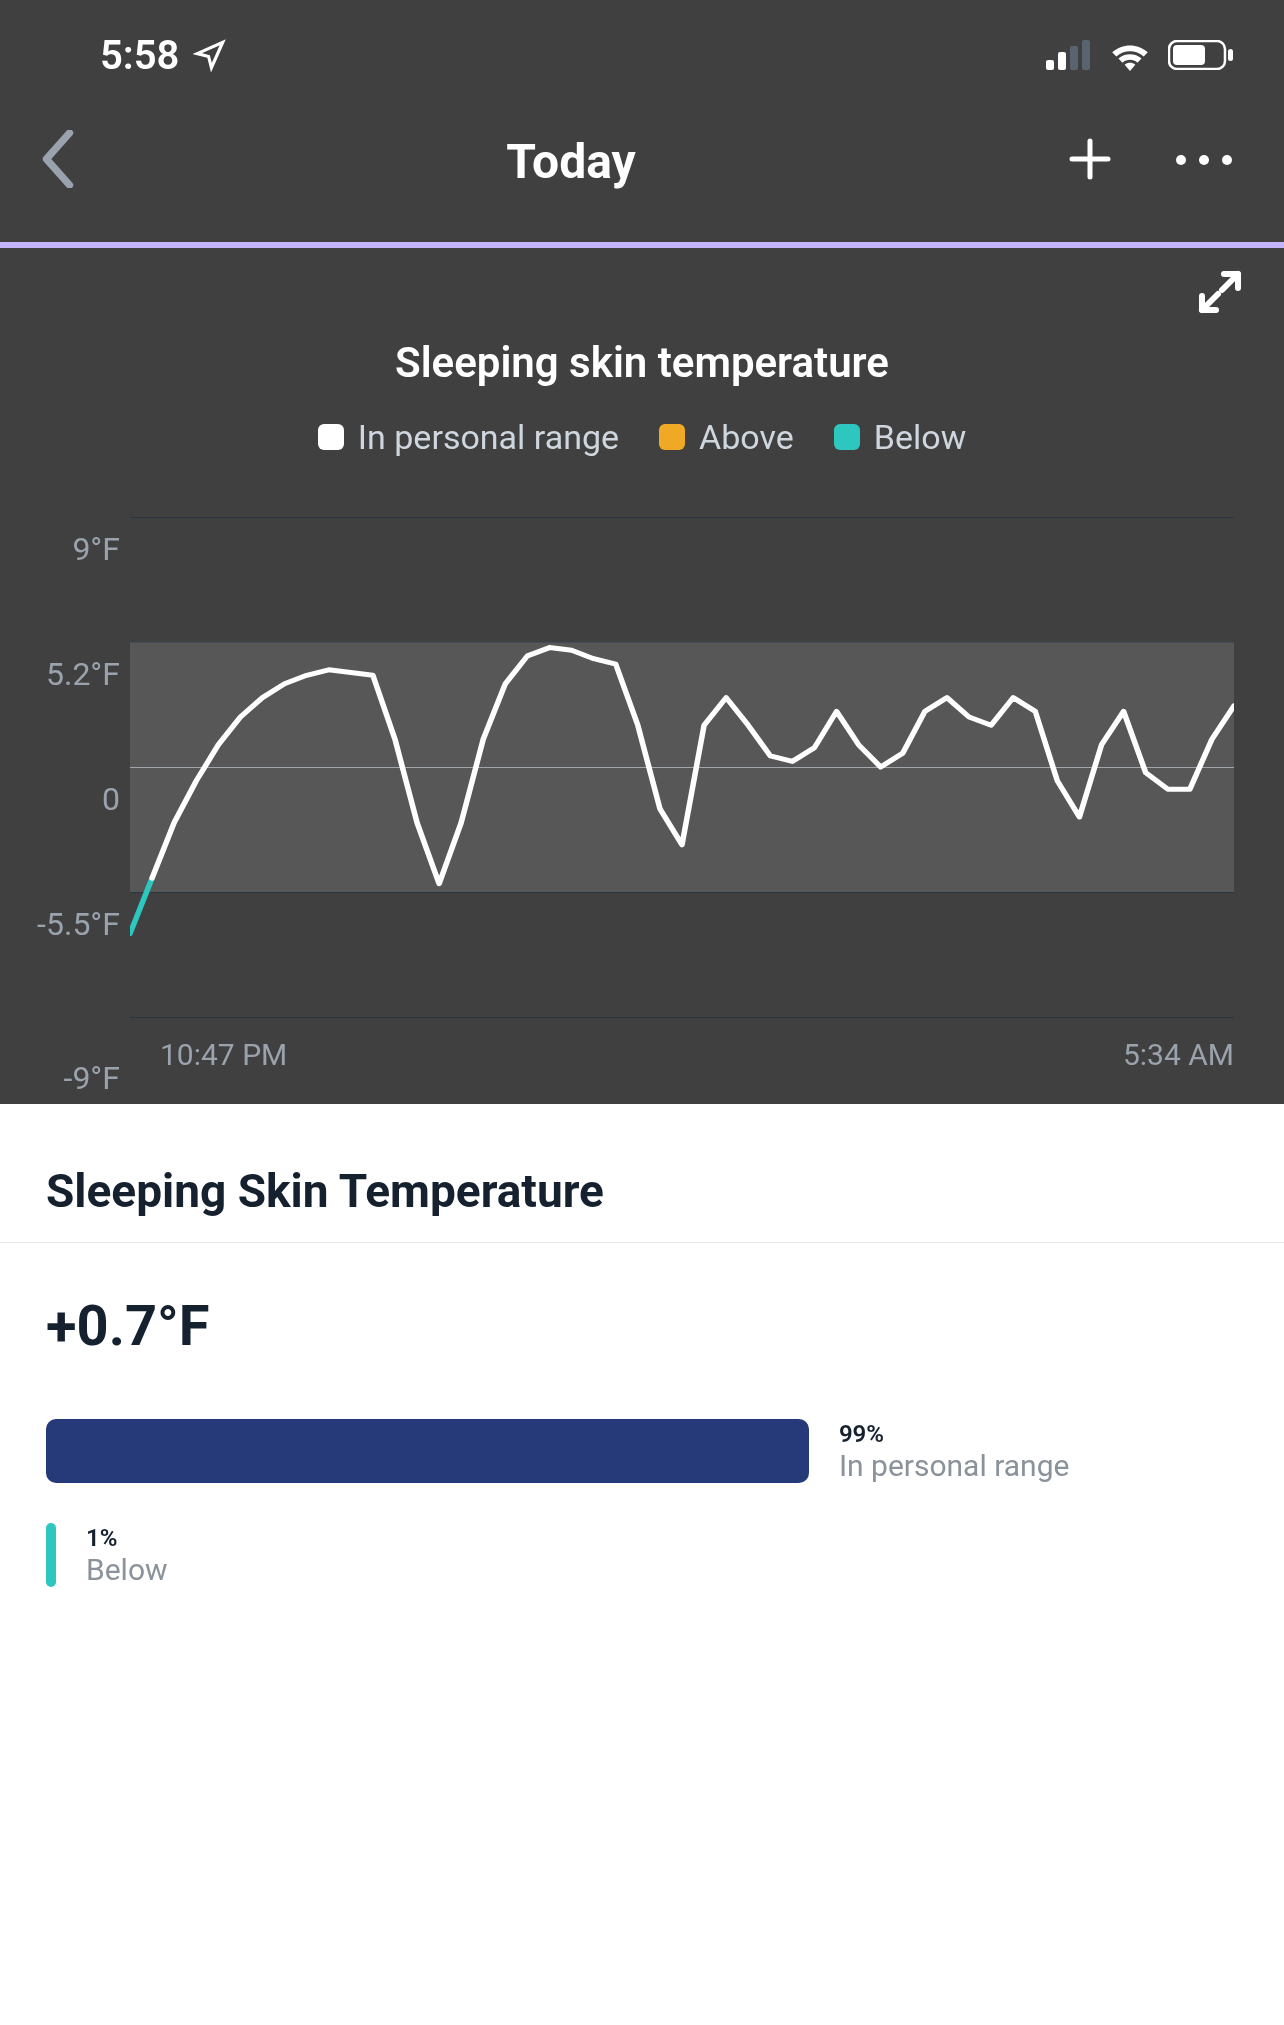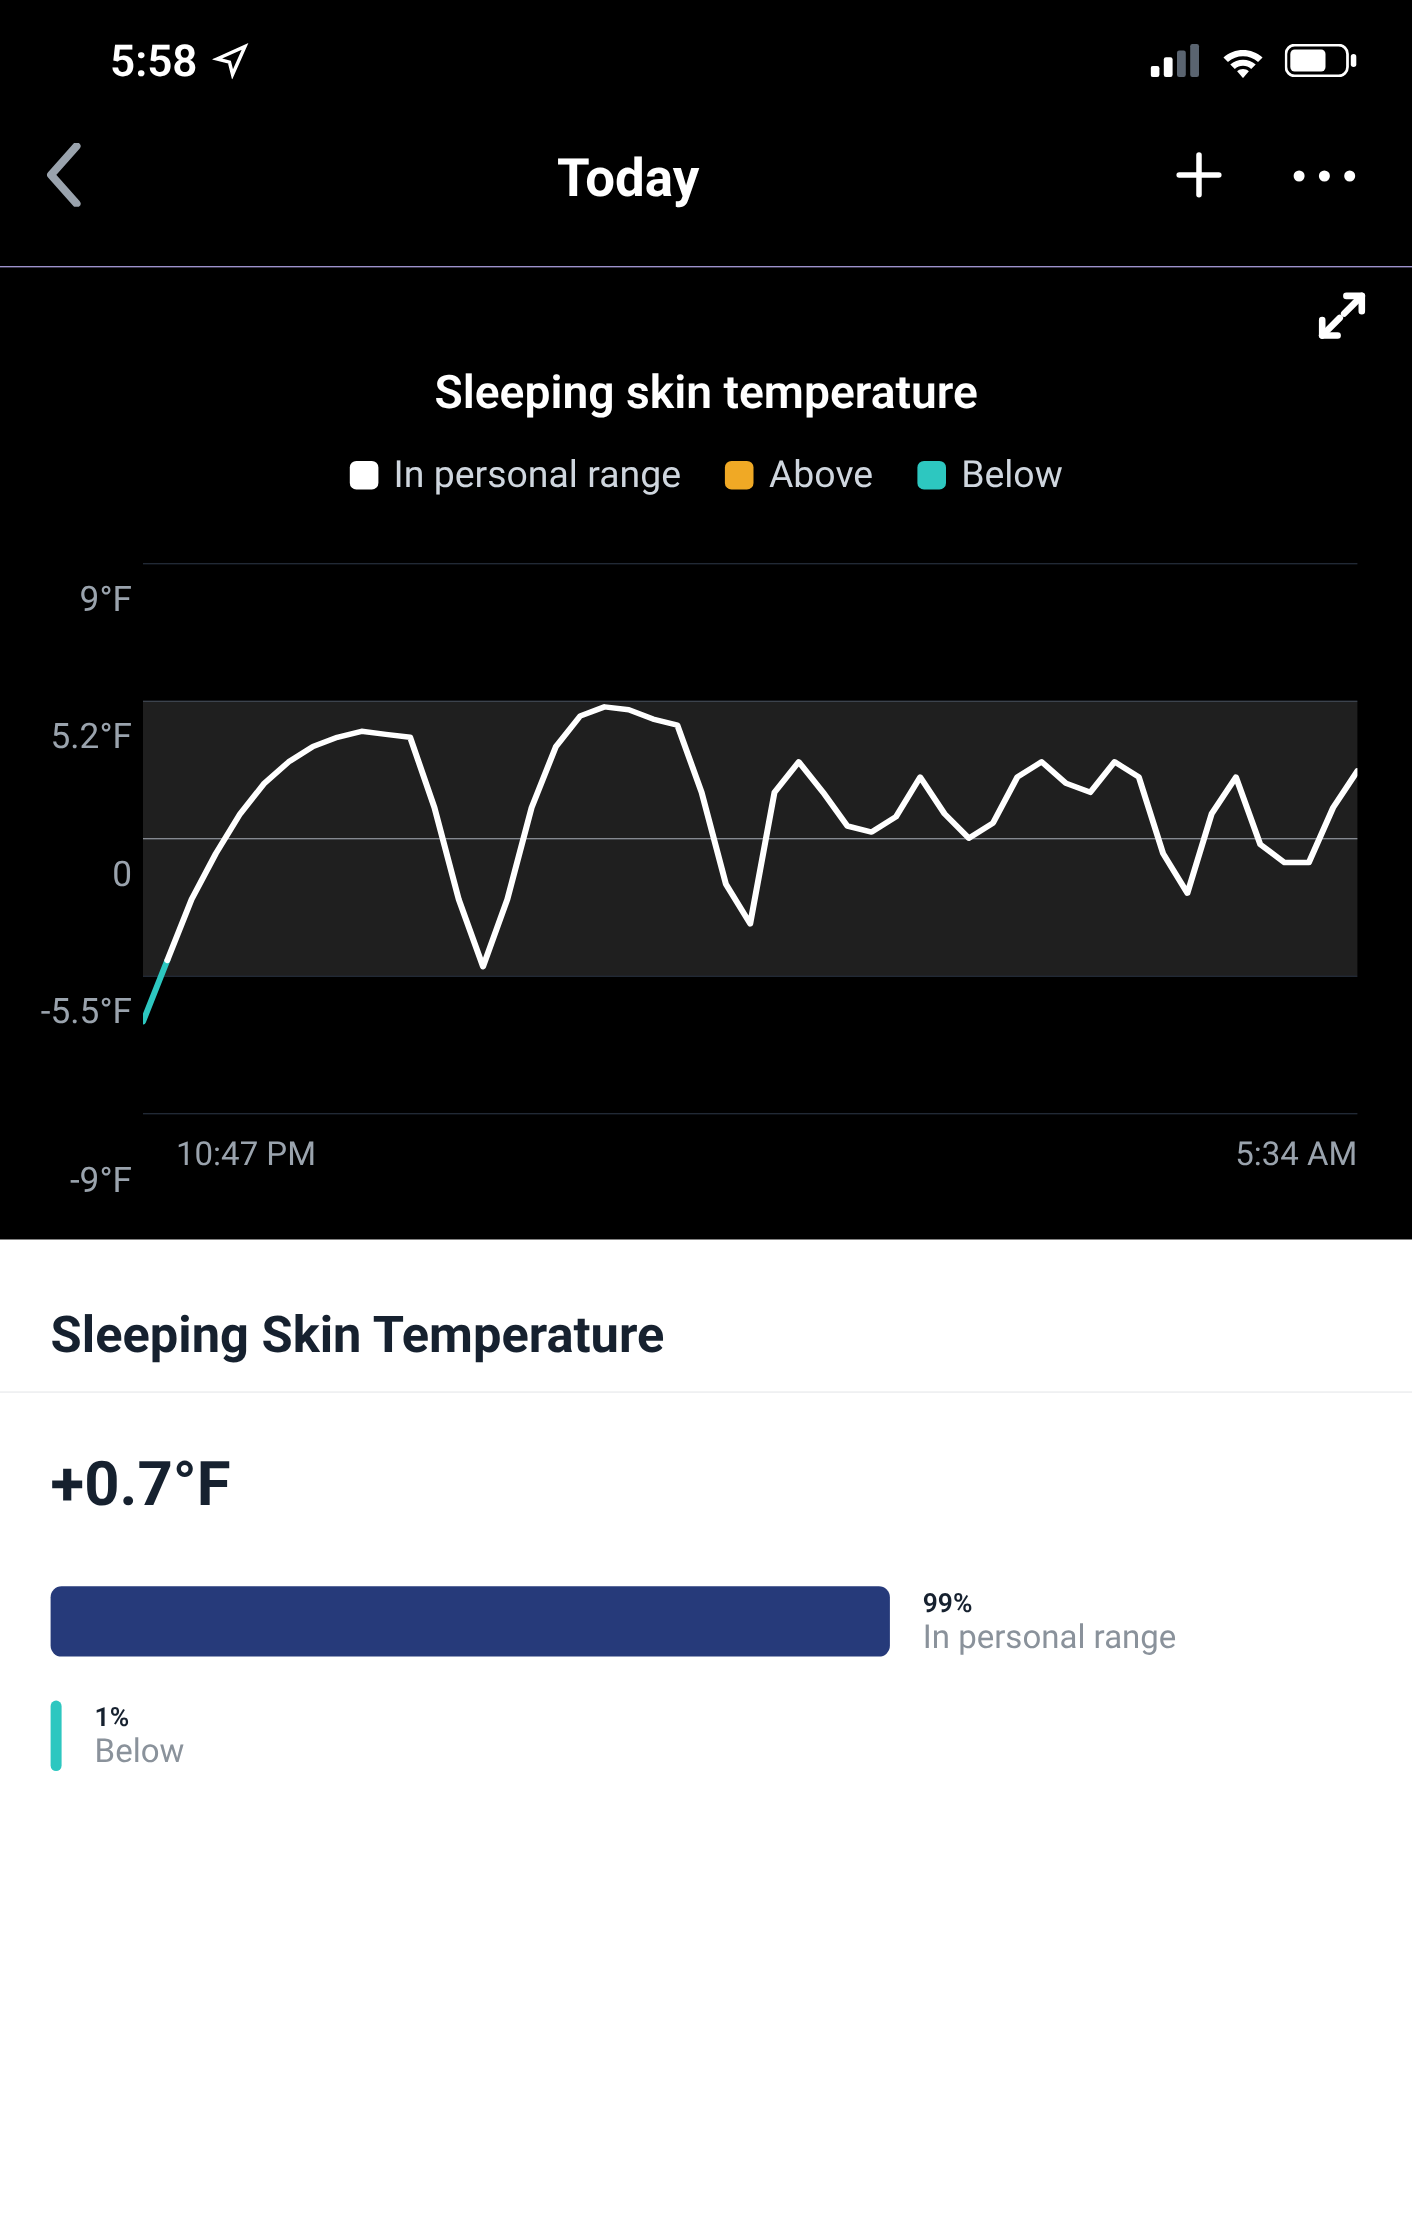--- a/index.html
+++ b/index.html
@@ -4,23 +4,23 @@
 <style>
   * { margin: 0; padding: 0; box-sizing: border-box; }
   body {
     width: 1284px;
     height: 2025px;
     font-family: -apple-system, BlinkMacSystemFont, "Segoe UI", Roboto, Helvetica, Arial, sans-serif;
     background: #fff;
     overflow: hidden;
   }
   .dark-section {
-    background: #000000;
+    background: #404040;
     color: #fff;
-    padding-bottom: 60px;
+    padding-bottom: 32px;
   }
   .status-bar {
     display: flex;
     justify-content: space-between;
     align-items: center;
     padding: 30px 50px 10px 100px;
     height: 90px;
   }
   .status-time {
     font-size: 40px;
@@ -32,21 +32,21 @@
   .status-right {
     display: flex;
     align-items: center;
     gap: 16px;
   }
   .nav-bar {
     display: flex;
     align-items: center;
     justify-content: space-between;
     padding: 40px 50px 50px 40px;
-    border-bottom: 1px solid #c4b5fd;
+    border-bottom: 6px solid #c4b5fd;
   }
   .nav-title {
     font-size: 48px;
     font-weight: 700;
     flex: 1;
     text-align: center;
   }
   .nav-actions { display: flex; align-items: center; gap: 60px; }
   .icon-btn { cursor: pointer; }
   .chart-area { position: relative; padding: 30px 30px 0 30px; }

